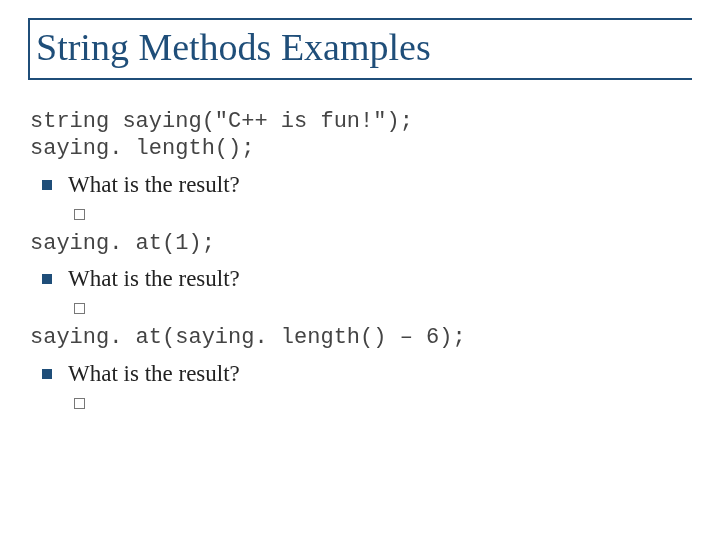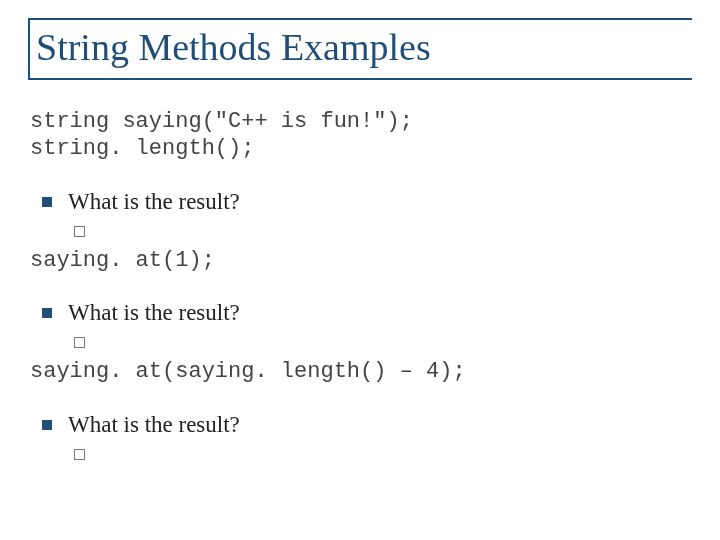--- a/index.html
+++ b/index.html
@@ -38,21 +38,21 @@
   .code {
     font-family: "Courier New", Courier, monospace;
     font-size: 22px;
     color: #444;
     white-space: pre;
     line-height: 1.25;
   }
   .row1 {
     display: flex;
     align-items: flex-start;
-    margin-top: 26px;
+    margin-top: 9px;
     padding-left: 12px;
   }
   .sq-bullet {
     width: 10px;
     height: 10px;
     background: #1f4e79;
     margin-top: 8px;
     margin-right: 16px;
     flex: 0 0 auto;
   }
@@ -80,21 +80,21 @@
 
 <div class="slide">
 
   <div class="title-wrap">
     <div class="title">String Methods Examples</div>
   </div>
 
   <div class="content">
 
     <div class="code">string saying("C++ is fun!");</div>
-    <div class="code">string. length();</div>
+    <div class="code">saying. length();</div>
 
     <div class="row1">
       <span class="sq-bullet"></span>
       <span class="item-text">What is the result?</span>
     </div>
     <div class="row2">
       <span class="sq-bullet-sm"></span>
     </div>
 
     <div class="gap"></div>
@@ -102,21 +102,21 @@
 
     <div class="row1">
       <span class="sq-bullet"></span>
       <span class="item-text">What is the result?</span>
     </div>
     <div class="row2">
       <span class="sq-bullet-sm"></span>
     </div>
 
     <div class="gap"></div>
-    <div class="code">saying. at(saying. length() – 4);</div>
+    <div class="code">saying. at(saying. length() – 6);</div>
 
     <div class="row1">
       <span class="sq-bullet"></span>
       <span class="item-text">What is the result?</span>
     </div>
     <div class="row2">
       <span class="sq-bullet-sm"></span>
     </div>
 
   </div>

